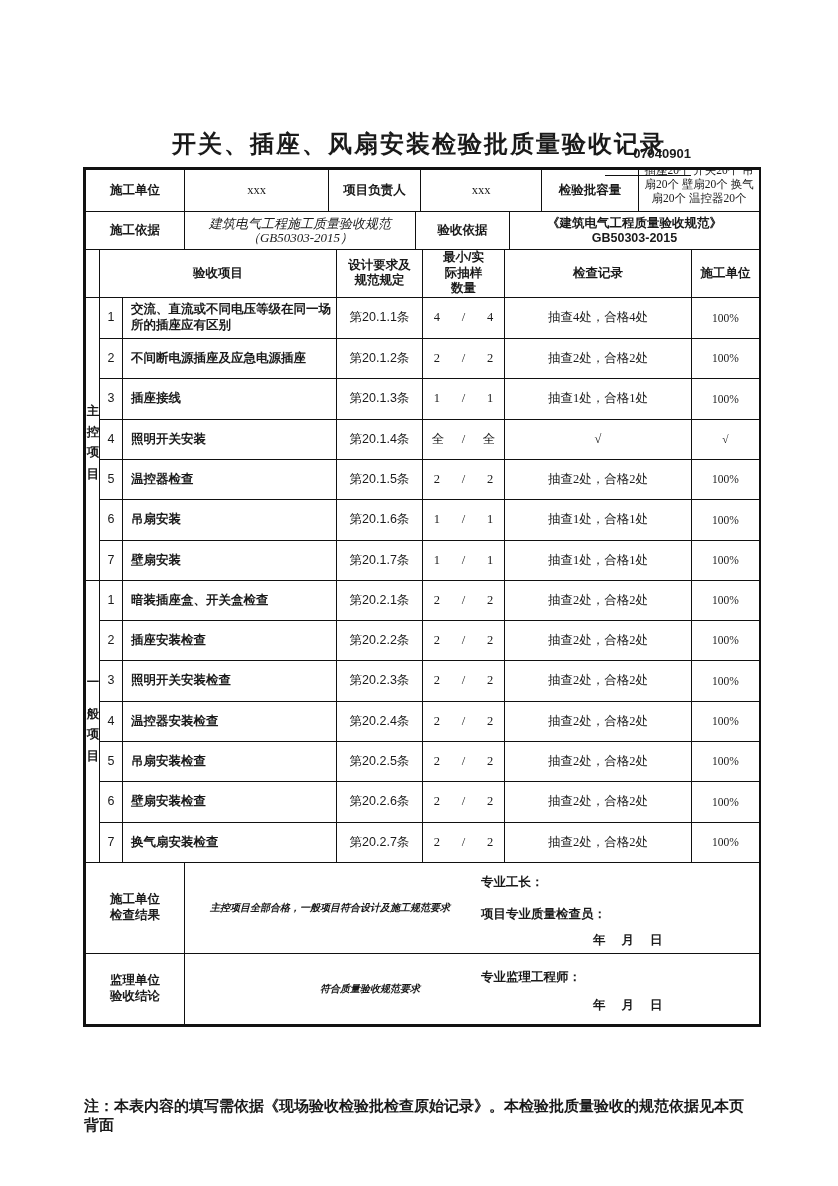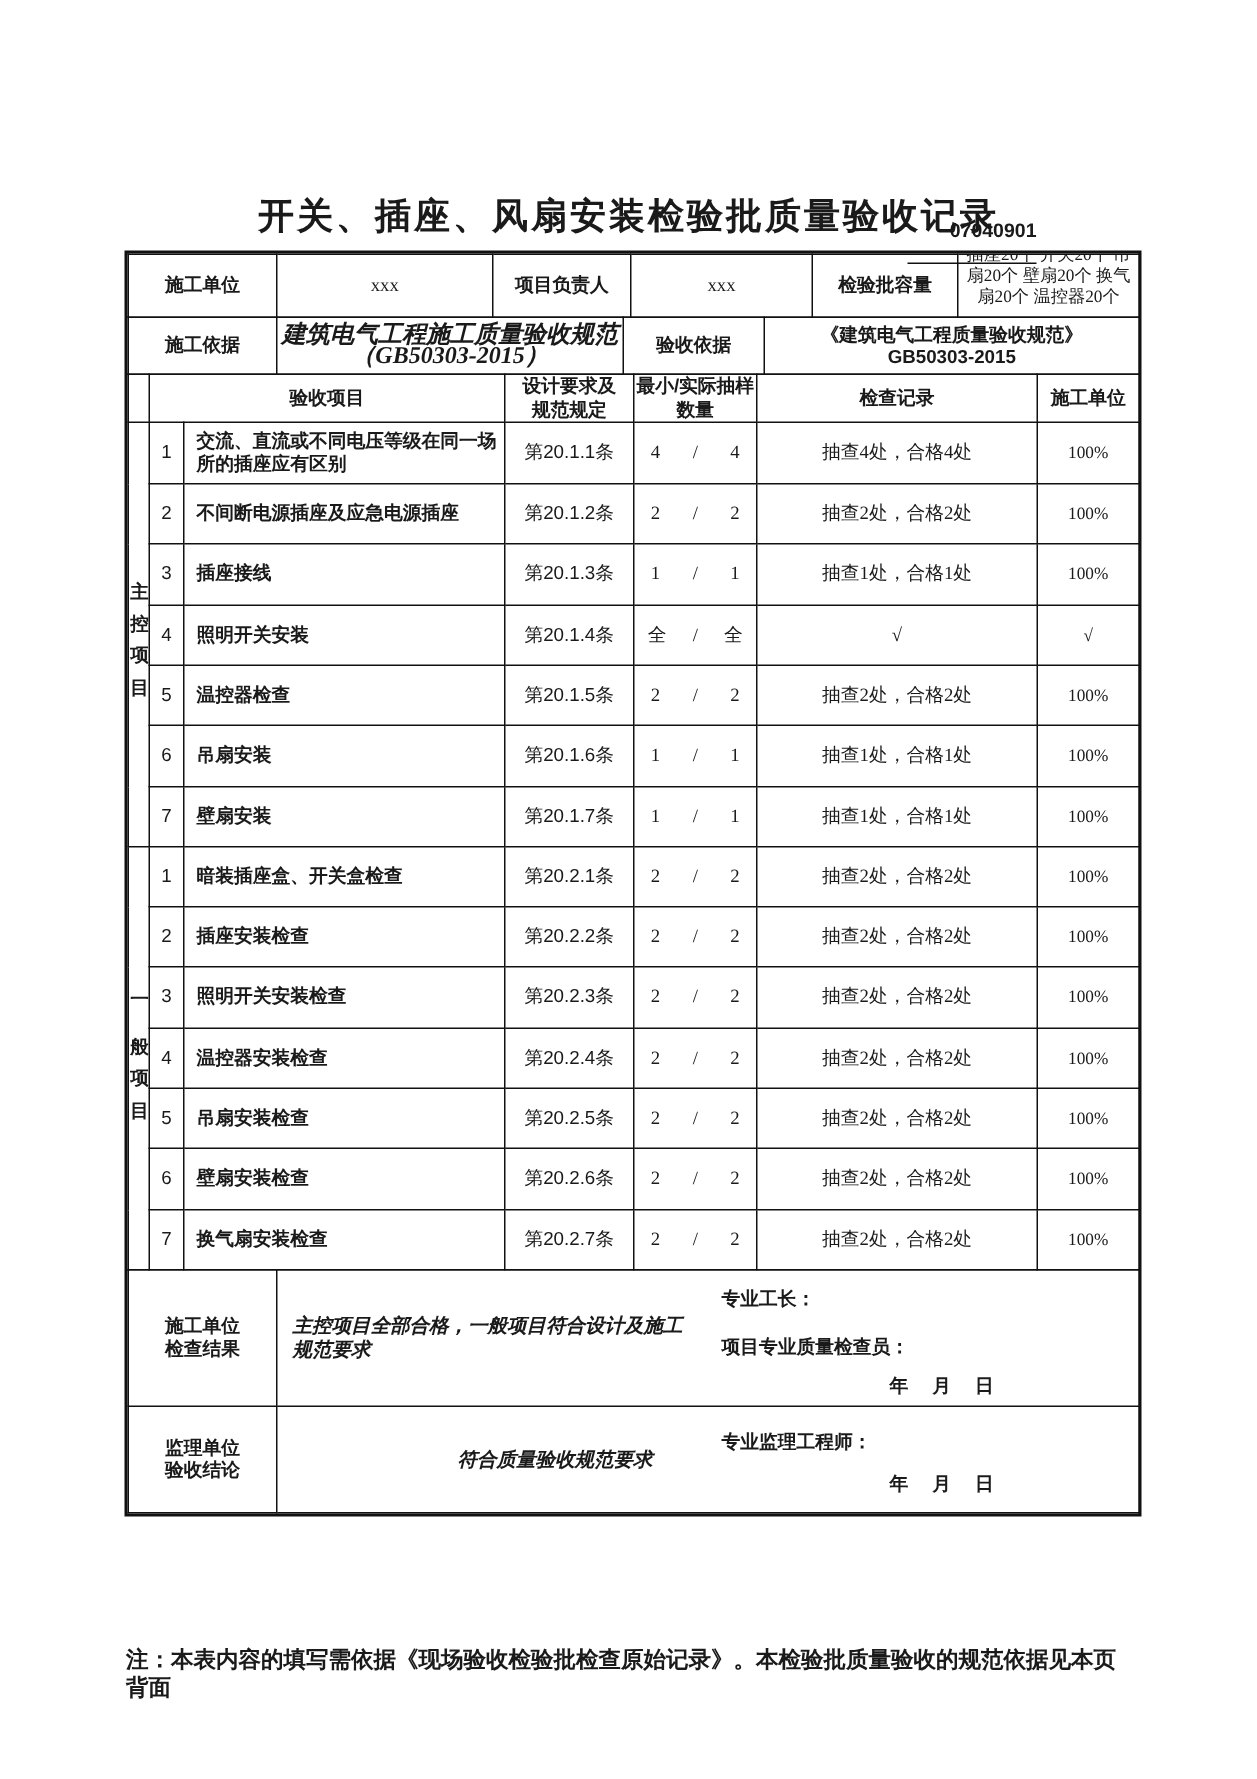--- a/index.html
+++ b/index.html
@@ -34,22 +34,22 @@
   
   .samp{display:flex;justify-content:space-around;align-items:center;}
   .samp span{font-family:"Liberation Serif",serif;font-size:12.5px;}
   
   .vlab{writing-mode:vertical-lr;text-orientation:upright;letter-spacing:22px;
     font-size:12.5px;font-weight:600;display:inline-block;line-height:13px;}
   .result{font-size:11.5px;font-family:"Liberation Serif",serif;}
   
   .concl{position:relative;height:100%;}
   .concl .ctext{position:absolute;left:10px;top:0;width:270px;height:100%;
-    display:flex;align-items:center;justify-content:center;text-align:left;
-    font-family:"Liberation Serif",serif;font-size:13px;font-weight:600;font-style:italic;}
+    display:flex;align-items:center;justify-content:center;text-align:center;
+    font-family:"Liberation Serif",serif;font-size:10px;font-weight:600;font-style:italic;}
   .sig{position:absolute;font-size:12.5px;font-weight:600;text-align:left;}
   .note{position:absolute;left:84px;top:1097px;width:670px;font-size:15px;
     font-weight:600;text-align:left;}
 </style>
 </head>
 <body>
 
 <div class="title print">开关、插座、风扇安装检验批质量验收记录</div>
 
 <div class="docnum">
@@ -88,21 +88,21 @@
     <colgroup>
         <col style="width:99px">
         <col style="width:231px">
         <col style="width:94px">
         <col style="width:250px">
       </colgroup>
     <tbody>
         <tr style="height:38px">
       <td class="lbl">施工依据</td>
       <td>
-        <div class="hand" style="font-style:italic;font-weight:700;font-size:16px;line-height:14px">
+        <div class="hand" style="font-style:italic;font-weight:400;font-size:13px;line-height:14px">
           <div>建筑电气工程施工质量验收规范</div>
           <div>（GB50303-2015）</div>
         </div>
       </td>
       <td class="lbl">验收依据</td>
       <td>
         <div class="print" style="font-size:12.5px;line-height:15px">
           <div>《建筑电气工程质量验收规范》</div>
           <div>GB50303-2015</div>
         </div>
@@ -119,21 +119,21 @@
         <col style="width:86px">
         <col style="width:82px">
         <col style="width:187px">
         <col style="width:68px">
       </colgroup>
     <tbody>
         <tr style="height:22px">
       <td></td>
       <td class="lbl" colspan="2">验收项目</td>
       <td class="lbl pad7">设计要求及规范规定</td>
-      <td class="lbl" style="padding:0 0">最小/实际抽样数量</td>
+      <td class="lbl" style="padding:0 16px">最小/实际抽样数量</td>
       <td class="lbl">检查记录</td>
       <td class="lbl">施工单位</td>
     </tr>
 
     <tr style="height:41px">
       <td rowspan="7"><span class="vlab">主控项目</span></td>
       <td>1</td>
       <td class="lbl left">交流、直流或不同电压等级在同一场所的插座应有区别</td>
       <td>第20.1.1条</td>
       <td>

